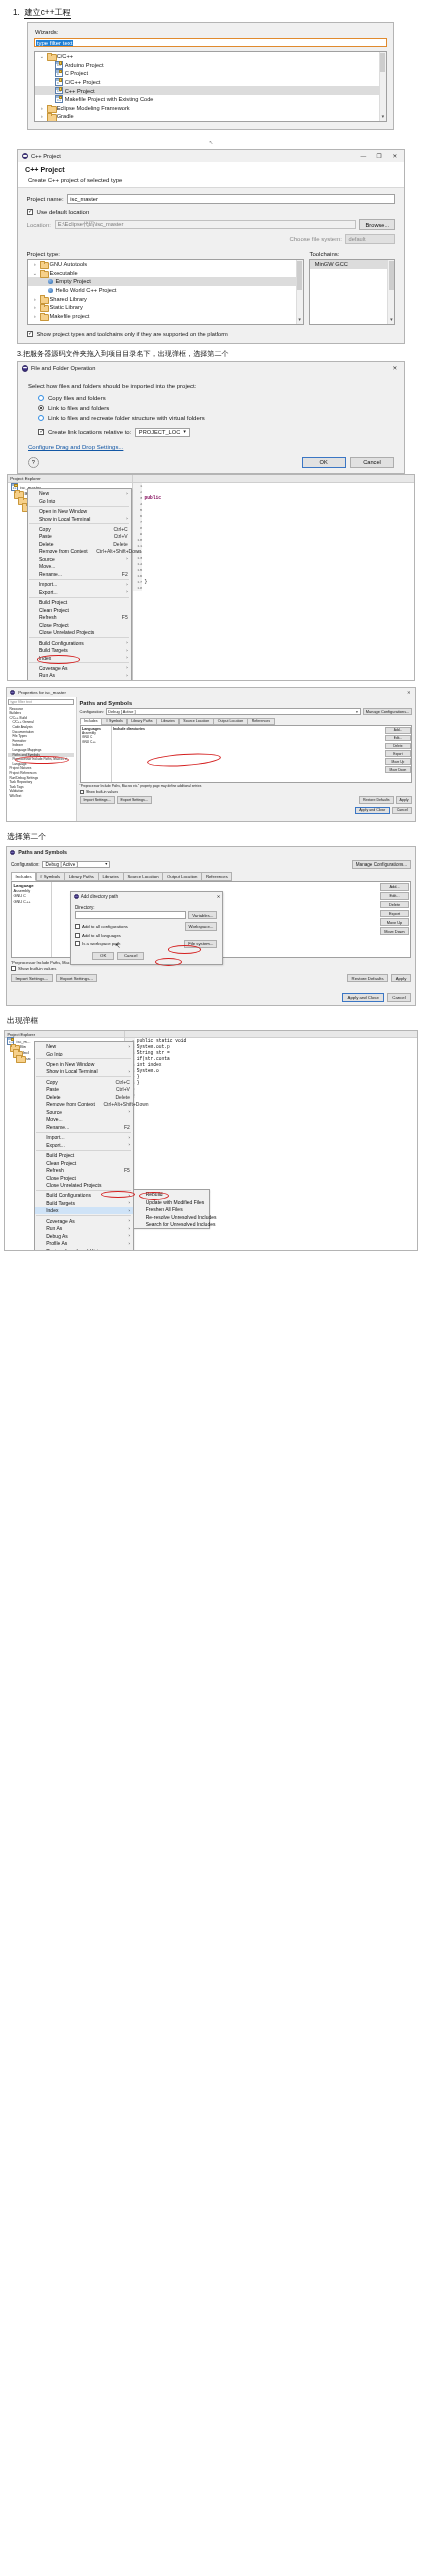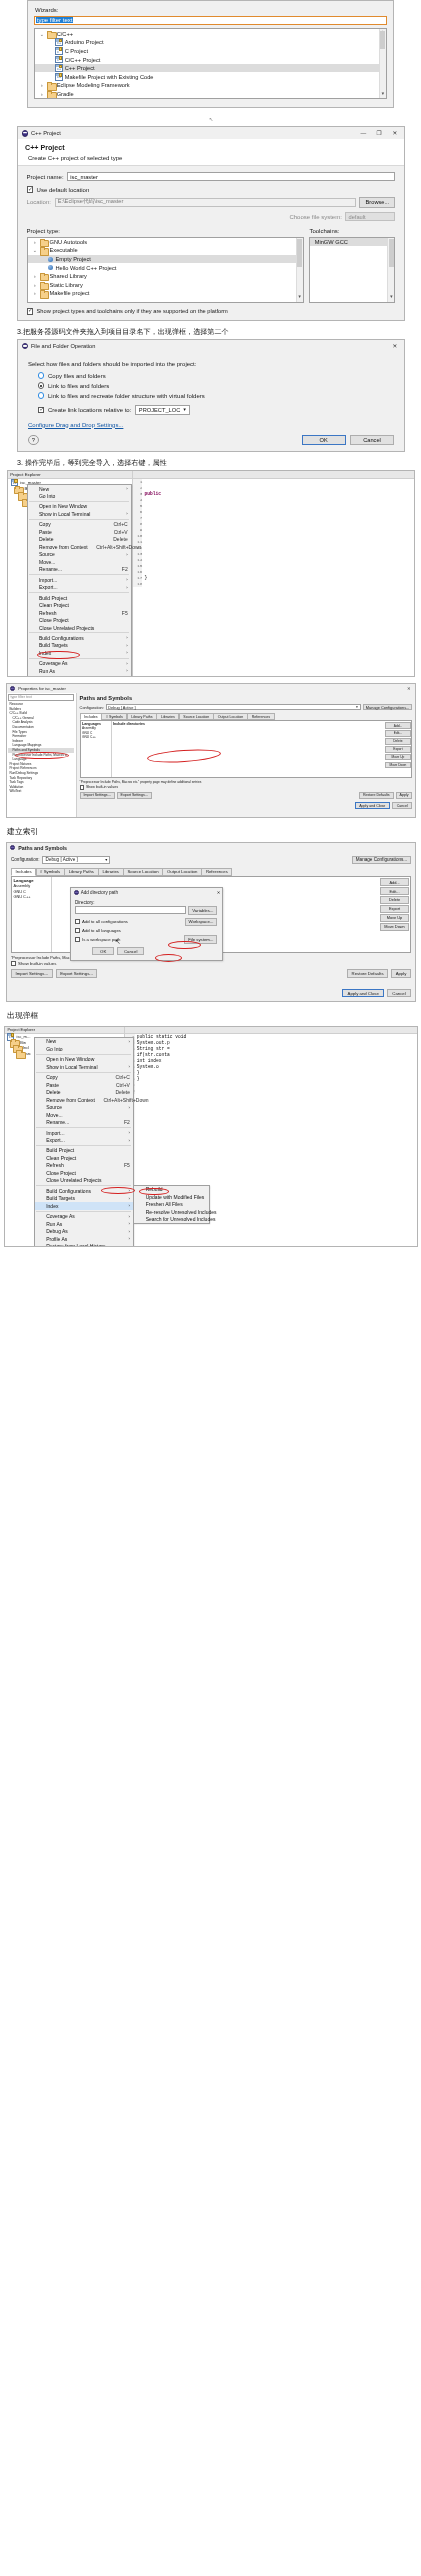--- a/index.html
+++ b/index.html
@@ -160,20 +160,23 @@
 
   .tabrow { display:flex; font-size:5px; }
   .tabrow .tb { padding:0.7px 3.6px; border:0.7px solid #b0b0b0; background:#e6e6e6; margin-right:-0.7px;}
   .tabrow .tb.on { background:#fff; border-bottom-color:#fff; }
 </style>
 </head>
 <body>
 
 <div class="page">
 
+  <div class="step-head">
+    <span class="num">1.</span><span class="zh">建立c++工程</span>
+  </div>
 
   <div class="dlg" style="margin:0 28.5px 0 27px; padding:4.3px 5.7px 7.1px 5.7px;">
     <div style="font-size:6px;margin:1.4px 0 2.9px 1.4px;">Wizards:</div>
     <div style="border:0.7px solid #e08a2e;background:#fff;height:9.3px;display:flex;align-items:center;padding:0 1.4px;">
       <span style="background:#1f7fd4;color:#fff;font-size:6px;padding:0 0.7px;">type filter text</span>
     </div>
     <div class="listbox" style="margin-top:3.6px;height:71px;position:relative;">
       <div id="wizard-tree-rows">
           <div class="tree-row" style="padding-left:4.3px">
             <span class="chev">⌄</span>
@@ -404,21 +407,20 @@
             <span>OK</span>
           </div>
           <div class="btn" style="width:44px;">
             <span>Cancel</span>
           </div>
         </div>
       </div>
     </div>
   </div>
 
-  <div class="step-head-plain">3. 操作完毕后，等到完全导入，选择右键，属性</div>
 
   <div style="margin:0 7.1px;border:0.7px solid #b4b4b4;background:#f4f4f4;position:relative;height:207px;overflow:hidden;">
 
     <div style="position:absolute;left:0;top:0;width:125px;bottom:0;background:#fff;border-right:0.7px solid #cfcfcf;">
       <div style="height:7.8px;background:#e8e8e8;border-bottom:0.7px solid #cfcfcf;font-size:4.3px;display:flex;align-items:center;padding-left:2.1px;">Project Explorer</div>
       <div id="ctx1-tree" style="padding-top:0.7px;">
           <div class="tree-row" style="font-size:4.3px;height:6.4px;padding-left:2.9px">
             <span class="cicon">
               <i>c+</i>
               <b></b>
@@ -688,21 +690,21 @@
             <span>Apply and Close</span></div>
           <div style="background:#e1e1e1;border:0.7px solid #adadad;font-size:3.6px;padding:0.7px 3.6px;">
             <span>Cancel</span></div>
         </div>
       </div>
     </div>
     <div class="ellipse-mark" style="left:8.6px;top:68px;width:54px;height:7.8px;"></div>
     <div class="ellipse-mark" style="left:140px;top:66px;width:74px;height:12px;transform:rotate(-4deg);"></div>
   </div>
 
-  <div class="step-head-big">建立索引</div>
+  <div class="step-head-big">选择第二个</div>
 
   <div class="dlg" style="margin:0 5.7px;position:relative;">
     <div class="dlg-title" style="height:10px;">
       <span class="sphere sm"></span>
       <span class="t" style="font-size:5.3px;font-weight:bold;">Paths and Symbols</span>
     </div>
     <div style="background:#f0f0f0;padding:2.9px 4.3px 4.3px 4.3px;position:relative;height:134px;">
       <div style="display:flex;align-items:center;gap:2.9px;">
         <span style="font-size:4.6px;">Configuration:</span>
         <div style="background:#fff;border:0.7px solid #a0a0a0;font-size:4.6px;padding:0 7.1px 0 2.1px;width:68px;position:relative;height:7.8px;display:flex;align-items:center;">

